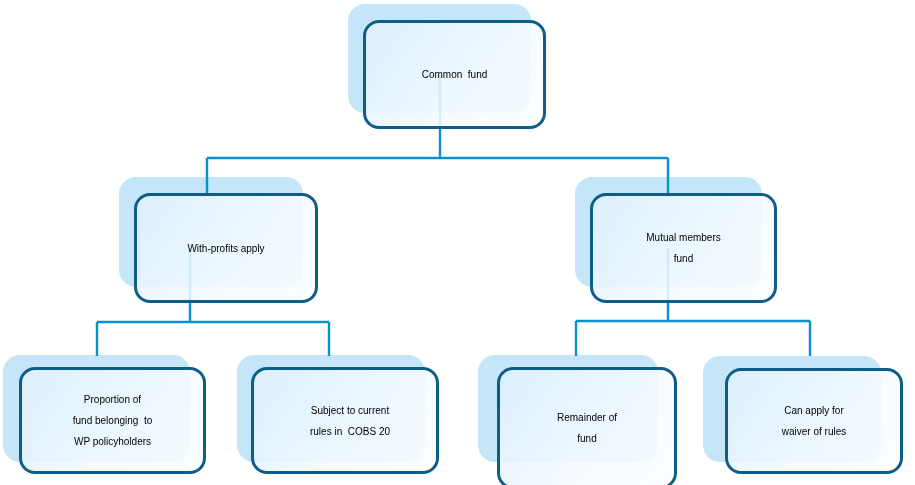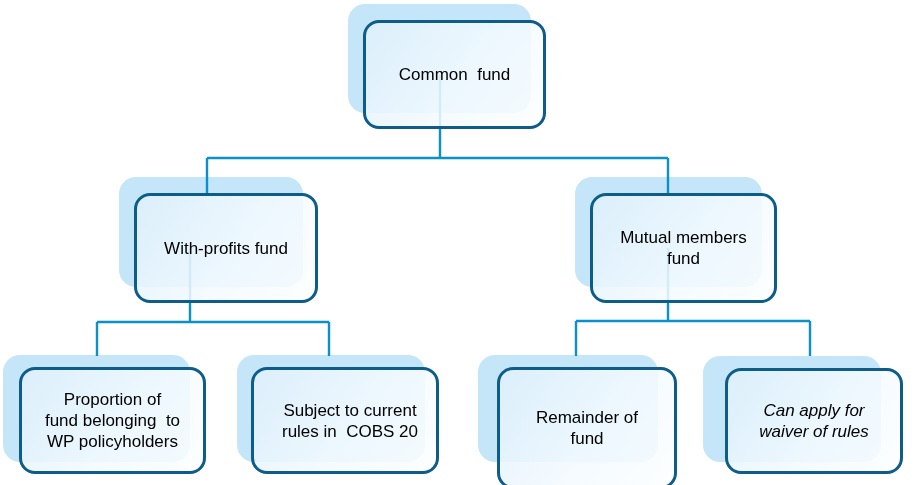--- a/index.html
+++ b/index.html
@@ -24,61 +24,61 @@
     border:3px solid #0E5C88;
     border-radius:16px;
     background:linear-gradient(125deg,
       rgba(223,240,251,0.87) 0%,
       rgba(243,250,255,0.87) 55%,
       rgba(252,254,255,0.87) 100%);
     display:flex;align-items:center;justify-content:center;
   }
   .lbl{
     color:#000;
-    font-size:17px;line-height:21px;
+    font-size:10px;line-height:21px;
     text-align:center;
     white-space:pre-wrap;
     padding:0 2px;
   }
   
   .shadow-common   {left:348px;top:4px;  width:183px;height:109px;}
   .bx-common       {left:363px;top:20px; width:183px;height:109px;}
   .shadow-wp       {left:119px;top:177px;width:184px;height:110px;}
   .bx-wp           {left:134px;top:193px;width:184px;height:110px;}
   .shadow-mutual   {left:575px;top:177px;width:187px;height:110px;}
   .bx-mutual       {left:590px;top:193px;width:187px;height:110px;}
   .shadow-prop     {left:3px;  top:355px;width:187px;height:107px;}
   .bx-prop         {left:19px; top:367px;width:187px;height:107px;}
   .shadow-cobs     {left:237px;top:355px;width:188px;height:107px;}
   .bx-cobs         {left:251px;top:367px;width:188px;height:107px;padding-left:10px;}
   .shadow-rem      {left:478px;top:355px;width:180px;height:107px;}
   .bx-rem          {left:497px;top:367px;width:180px;height:122px;}
   .shadow-waiver   {left:703px;top:356px;width:178px;height:106px;}
-  .bx-waiver       {left:725px;top:368px;width:178px;height:106px;font-style:italic;}
+  .bx-waiver       {left:725px;top:368px;width:178px;height:106px;}
   .cpath{fill:none;stroke:#0A90CA;stroke-width:2.4px;}
 </style>
 </head>
 <body>
 
 <div class="canvas">
 
   <svg class="connectors" width="915" height="485" viewBox="0 0 915 485">
     <path class="cpath" d="M440,75 V158 M207,158 H668 M207,158 V193 M668,158 V193"></path>
     <path class="cpath" d="M190,248 V322 M97,322 H329 M97,322 V356 M329,322 V356"></path>
     <path class="cpath" d="M668,248 V321 M576,321 H810 M576,321 V356 M810,321 V356"></path>
   </svg>
 
   <div class="shadow shadow-common"></div>
   <div class="bx bx-common">
     <span class="lbl">Common  fund</span>
   </div>
 
   <div class="shadow shadow-wp"></div>
   <div class="bx bx-wp">
-    <span class="lbl">With-profits fund</span>
+    <span class="lbl">With-profits apply</span>
   </div>
 
   <div class="shadow shadow-mutual"></div>
   <div class="bx bx-mutual">
     <span class="lbl">Mutual members
 fund</span>
   </div>
 
   <div class="shadow shadow-prop"></div>
   <div class="bx bx-prop">

